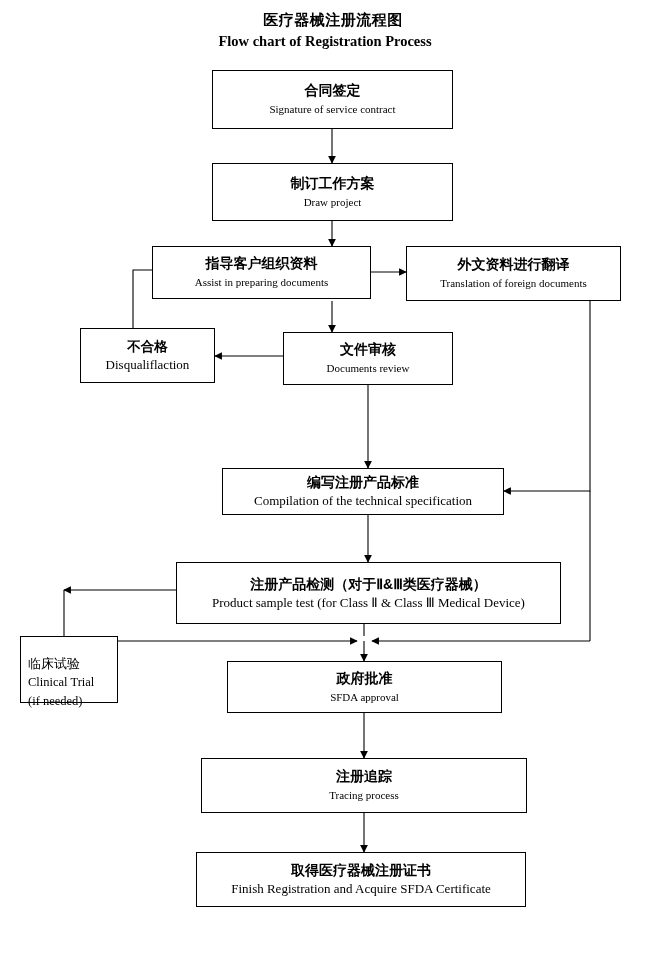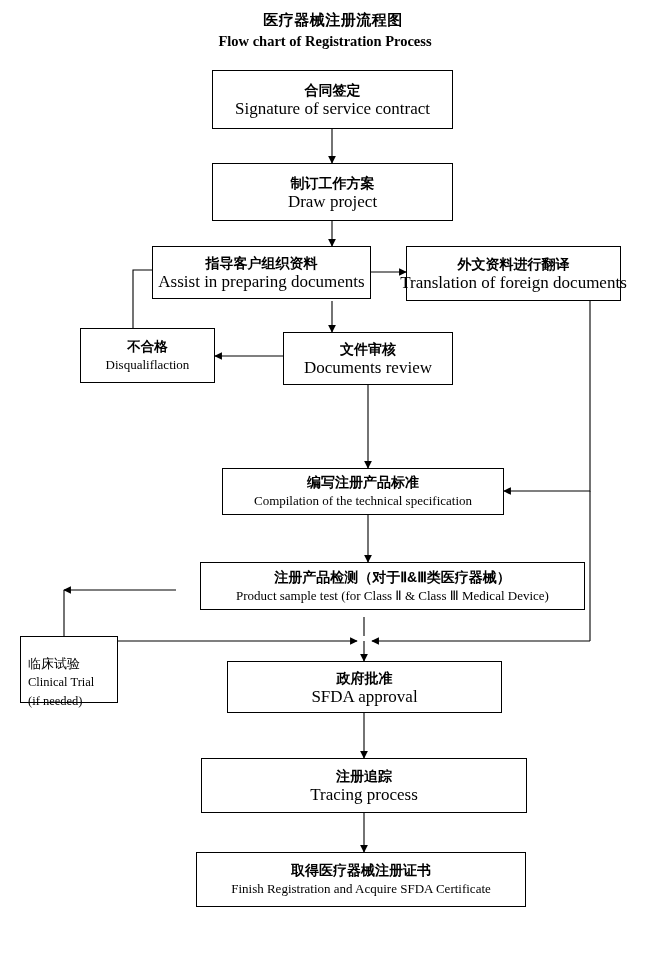--- a/index.html
+++ b/index.html
@@ -64,21 +64,21 @@
   }
   .node .cn {
     font-family: "Liberation Sans", sans-serif;
     font-weight: bold;
     font-size: 14px;
     line-height: 19px;
     white-space: nowrap;
   }
   .node .en {
     font-family: "Liberation Serif", serif;
-    font-size: 17px;
+    font-size: 11px;
     line-height: 18px;
     white-space: nowrap;
   }
   .node.small .cn { font-size: 13.5px; }
   .node.small .en { font-size: 13px; }
   .node.wide .en { font-size: 13px; }
   .node.left-align {
     align-items: flex-start;
     text-align: left;
     padding-left: 7px;
@@ -177,21 +177,21 @@
   <div class="node" style="left:283px; top:332px; width:170px; height:53px;">
     <div class="cn">文件审核</div>
     <div class="en">Documents review</div>
   </div>
 
   <div class="node wide" style="left:222px; top:468px; width:282px; height:47px;">
     <div class="cn">编写注册产品标准</div>
     <div class="en">Compilation of the technical specification</div>
   </div>
 
-  <div class="node wide" style="left:176px; top:562px; width:385px; height:48px;margin-left:24px;">
+  <div class="node wide" style="left:176px; top:562px; width:385px; height:62px;">
     <div class="cn">注册产品检测（对于Ⅱ&amp;Ⅲ类医疗器械）</div>
     <div class="en">Product sample test (for Class  Ⅱ &amp; Class  Ⅲ  Medical Device)</div>
   </div>
 
   <div class="node left-align" style="left:20px; top:636px; width:98px; height:67px;">
     <div class="cn">临床试验</div>
     <div class="en">Clinical Trial</div>
     <div class="en">(if needed)</div>
   </div>
 

